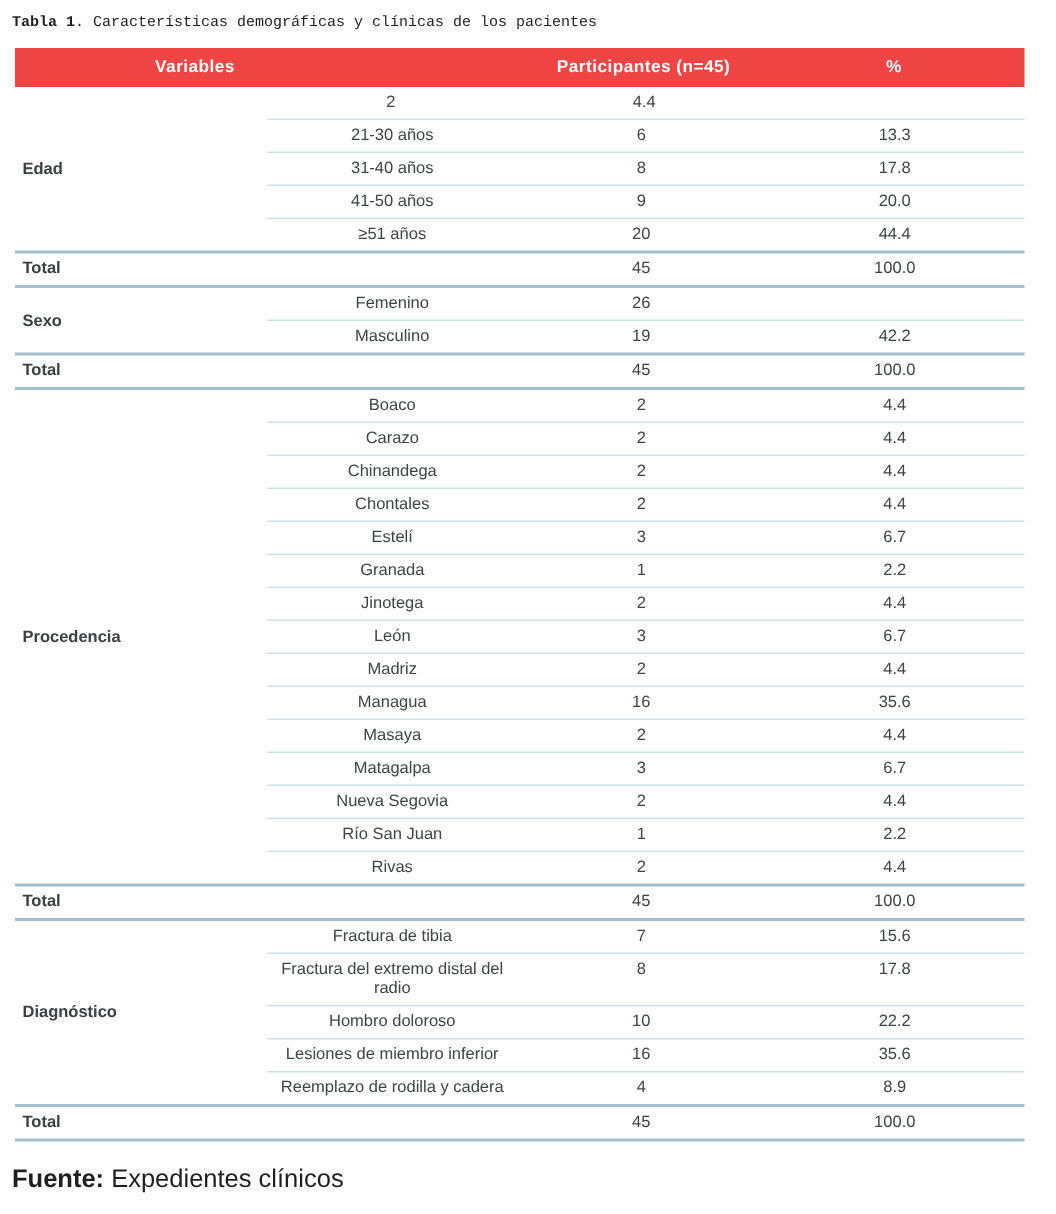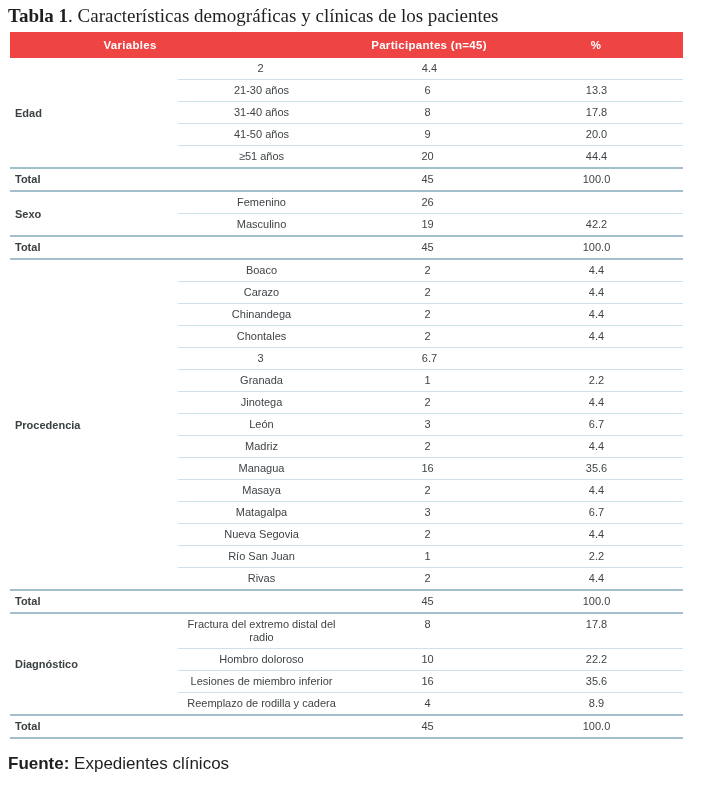--- a/index.html
+++ b/index.html
@@ -6,22 +6,22 @@
   body {
     width:704px; height:809px;
     background:#ffffff;
     font-family:"Liberation Sans", sans-serif;
     position:relative;
     overflow:hidden;
   }
   .page { position:absolute; inset:0; padding:8px 0 0 10px; box-sizing:border-box; }
 
   .title {
-    font-family:Liberation Serif, serif;
-    font-size:19px; line-height:15px;
+    font-family:Liberation Mono, monospace;
+    font-size:10px; line-height:15px;
     color:#1f1f1f;
     margin:0 0 9px -2px;
   }
   .title .b, .fuente .b { font-weight:bold; }
 
   .table { width:673px; }
 
   .thead {
     height:26px;
     background:#ef4444;
@@ -161,20 +161,21 @@
               <div class="cell c2">Chinandega</div>
               <div class="cell c3">2</div>
               <div class="cell c4">4.4</div>
             </div>
             <div class="row">
               <div class="cell c2">Chontales</div>
               <div class="cell c3">2</div>
               <div class="cell c4">4.4</div>
             </div>
             <div class="row">
+              <div class="cell c2">Estelí</div>
               <div class="cell c3">3</div>
               <div class="cell c4">6.7</div>
             </div>
             <div class="row">
               <div class="cell c2">Granada</div>
               <div class="cell c3">1</div>
               <div class="cell c4">2.2</div>
             </div>
             <div class="row">
               <div class="cell c2">Jinotega</div>
@@ -225,20 +226,25 @@
         </div>
         <div class="trow">
           <div class="t1">Total</div>
           <div class="cell c3">45</div>
           <div class="cell c4">100.0</div>
         </div>
         <div class="group">
           <div class="glabel">Diagnóstico</div>
           <div class="rows">
             <div class="row">
+              <div class="cell c2">Fractura de tibia</div>
+              <div class="cell c3">7</div>
+              <div class="cell c4">15.6</div>
+            </div>
+            <div class="row">
               <div class="cell c2">Fractura del extremo distal del radio</div>
               <div class="cell c3">8</div>
               <div class="cell c4">17.8</div>
             </div>
             <div class="row">
               <div class="cell c2">Hombro doloroso</div>
               <div class="cell c3">10</div>
               <div class="cell c4">22.2</div>
             </div>
             <div class="row">

